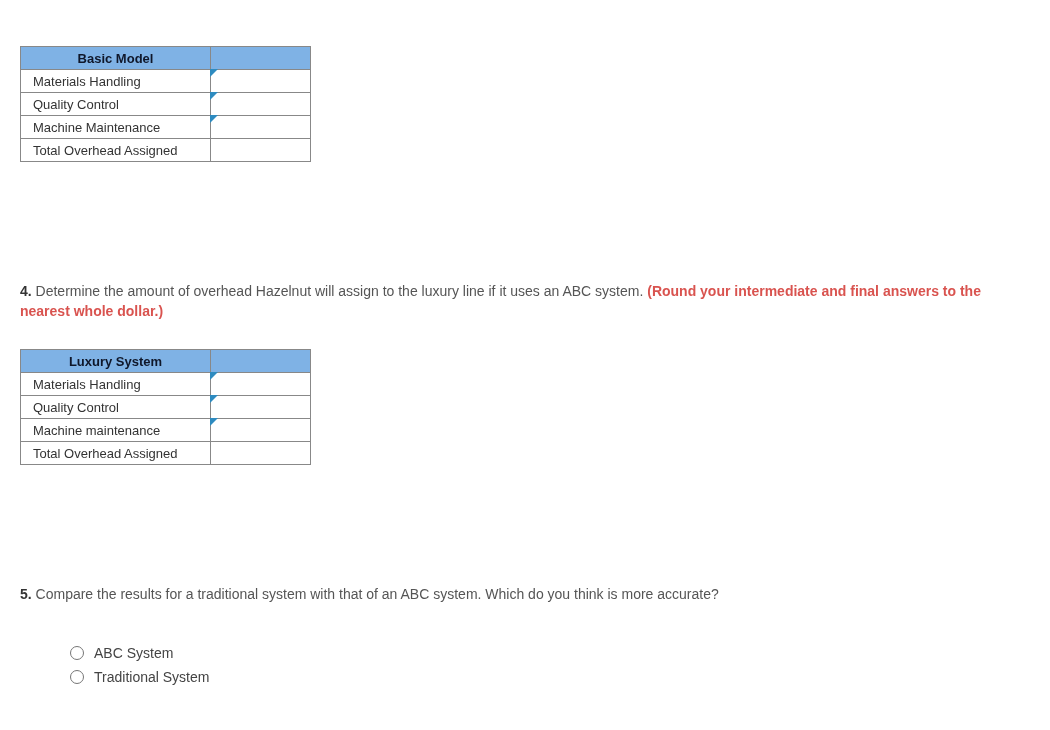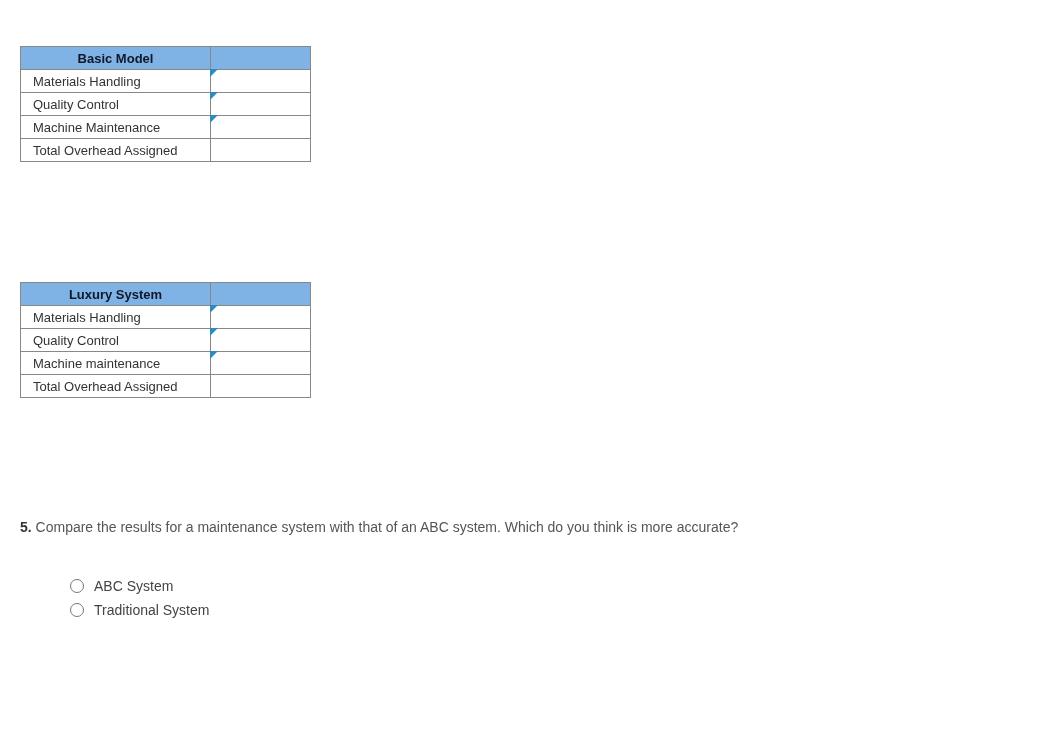--- a/index.html
+++ b/index.html
@@ -126,20 +126,23 @@
     </tr>
     <tr>
       <td class="row-label">Total Overhead Assigned</td>
       <td class="val-cell"><input type="text" style=""></td>
     </tr>
   </tbody>
     </table>
 </div>
 
 <div class="question-block">
+  <p class="q-text">
+    <span class="q-num">4.</span><span> Determine the amount of overhead Hazelnut will assign to the luxury line if it uses an ABC system. </span><span class="q-hint">(Round your intermediate and final answers to the nearest whole dollar.)</span>
+  </p>
   <table class="answer-table">
     <tbody>
         <tr>
       <th class="row-header">Luxury  System</th>
       <th class="val-header"></th>
     </tr>
     <tr>
       <td class="row-label">Materials Handling</td>
       <td class="val-cell"><span class="indicator"></span><input type="text" style=""></td>
     </tr>
@@ -154,21 +157,21 @@
     <tr>
       <td class="row-label">Total Overhead Assigned</td>
       <td class="val-cell"><input type="text" style=""></td>
     </tr>
   </tbody>
     </table>
 </div>
 
 <div class="question-block q5">
   <p class="q-text">
-    <span class="q-num">5.</span><span> Compare the results for a maintenance system with that of an ABC system. Which do you think is more accurate?</span>
+    <span class="q-num">5.</span><span> Compare the results for a traditional system with that of an ABC system. Which do you think is more accurate?</span>
   </p>
   <div class="radio-group">
     <label class="radio-row">
       <input type="radio" name="q5" style="">
       <span>ABC System</span>
     </label>
     <label class="radio-row">
       <input type="radio" name="q5" style="">
       <span>Traditional System</span>
     </label>

